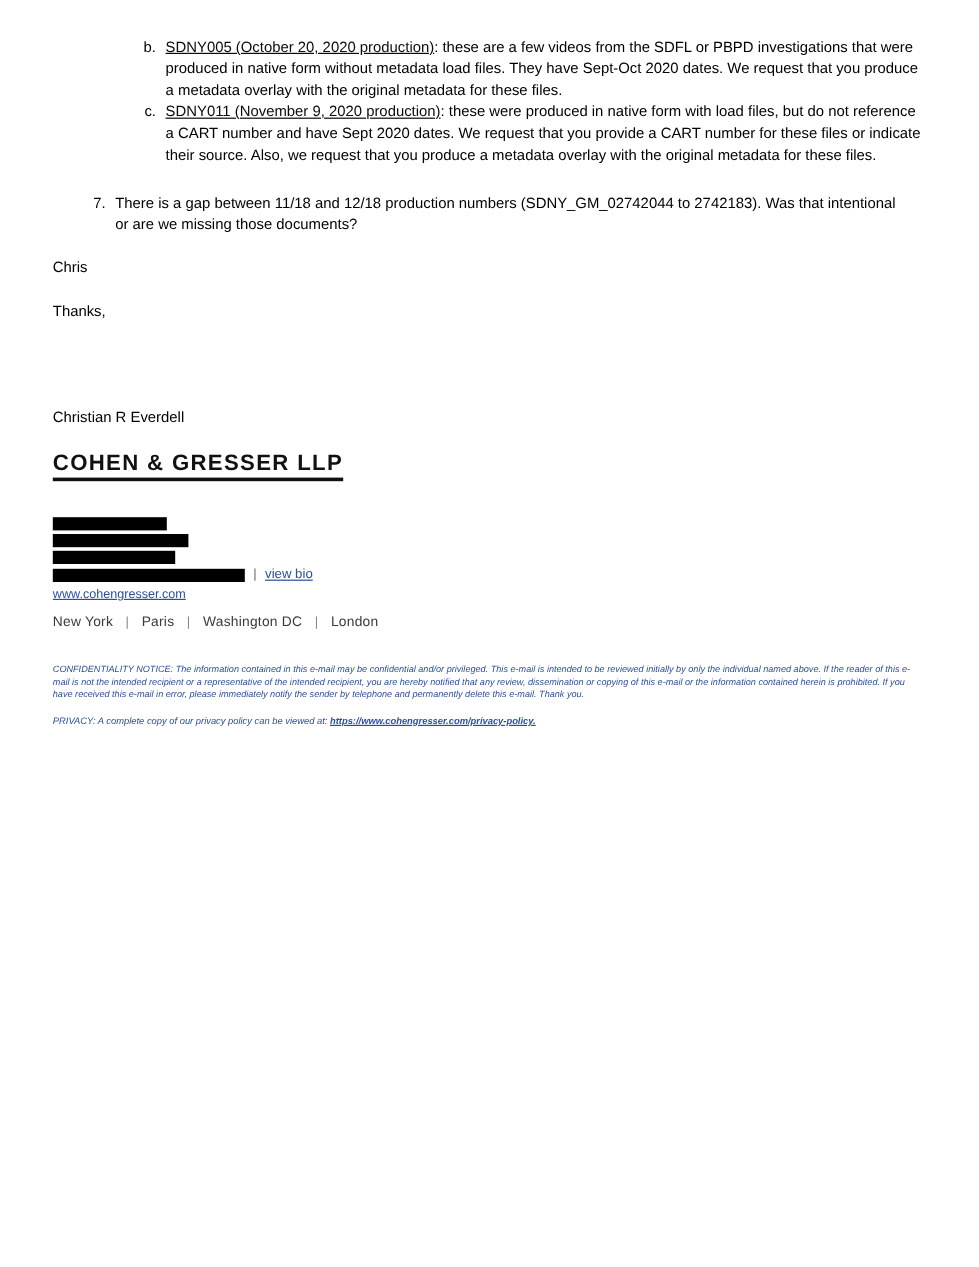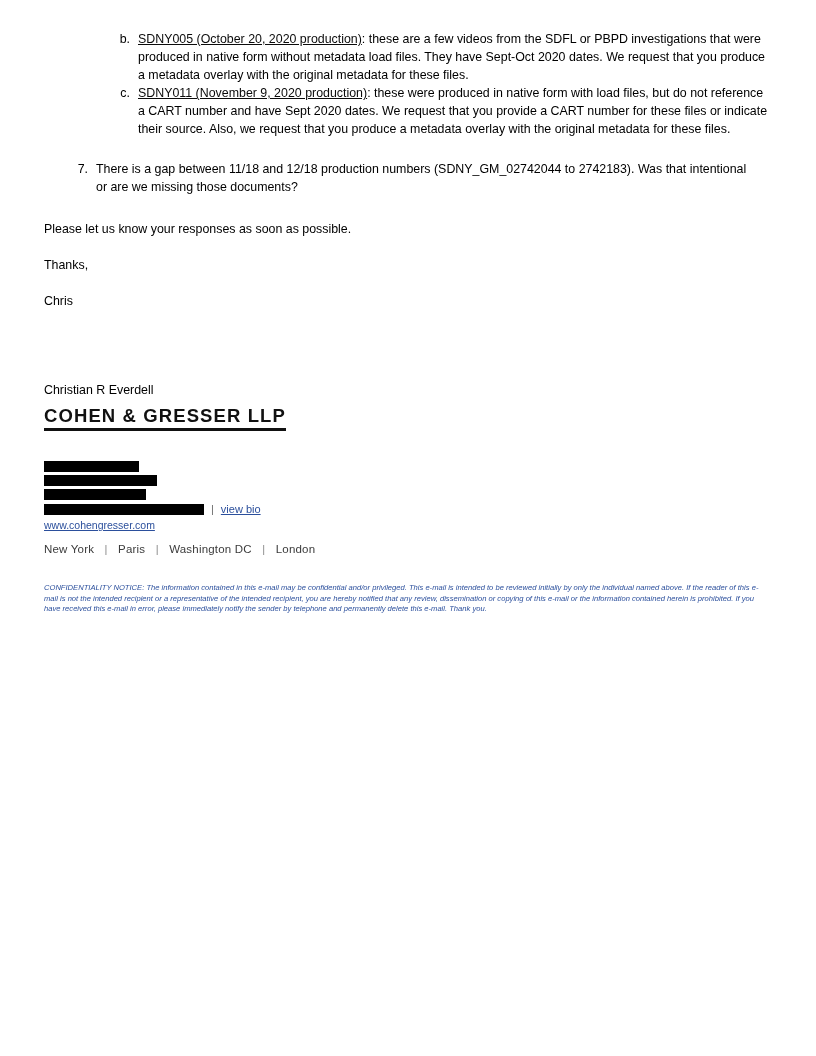--- a/index.html
+++ b/index.html
@@ -89,21 +89,21 @@
   .sp-thanks  { margin-top: 18px; }
   .sp-name    { margin-top: 18px; }
 
   
   .sig-name {
     font-size: 12.4px;
     line-height: 18px;
     margin-top: 71px;
   }
   .firm-logo {
-    margin-top: 6px;
+    margin-top: 18px;
     font-family: "Liberation Sans", sans-serif;
     font-size: 18.5px;
     font-weight: bold;
     letter-spacing: 1.1px;
     color: #111111;
     display: inline-block;
     position: relative;
     padding-bottom: 4px;
   }
   .firm-logo::after {
@@ -212,23 +212,22 @@
     </li>
   </ul>
 
   <ul class="numlist">
     <li class="numlist-item">
       <span class="numlist-marker">7.</span>
       <span class="numlist-body">There is a gap between 11/18 and 12/18 production numbers (SDNY_GM_02742044 to 2742183).  Was that intentional or are we missing those documents?</span>
     </li>
   </ul>
 
-  <p class="para sp-closing">Please let us know your responses as soon as possible.</p>
+  <p class="para sp-name">Chris</p>
   <p class="para sp-thanks">Thanks,</p>
-  <p class="para sp-name">Chris</p>
 
   <div class="sig-name">Christian R Everdell</div>
 
   <div class="firm-logo">COHEN &amp; GRESSER LLP</div>
 
   <div class="redactions">
     <div class="redact-bar" style="width:95px"></div>
     <div class="redact-bar" style="width:113px"></div>
     <div class="redact-bar" style="width:102px"></div>
     <div class="redact-row-last">
@@ -245,14 +244,18 @@
     <span>Paris</span>
     <span class="sep">|</span>
     <span>Washington DC</span>
     <span class="sep">|</span>
     <span>London</span>
   </div>
 
 
   <div class="notice">CONFIDENTIALITY NOTICE: The information contained in this e-mail may be confidential and/or privileged. This e-mail is intended to be reviewed initially by only the individual named above. If the reader of this e-mail is not the intended recipient or a representative of the intended recipient, you are hereby notified that any review, dissemination or copying of this e-mail or the information contained herein is prohibited. If you have received this e-mail in error, please immediately notify the sender by telephone and permanently delete this e-mail. Thank you.</div>
 
+  <div class="notice-privacy">
+    <span>PRIVACY: A complete copy of our privacy policy can be viewed at:</span>
+    <a href="#">https://www.cohengresser.com/privacy-policy.</a>
+  </div>
 
 </div>
 
 </body></html>

